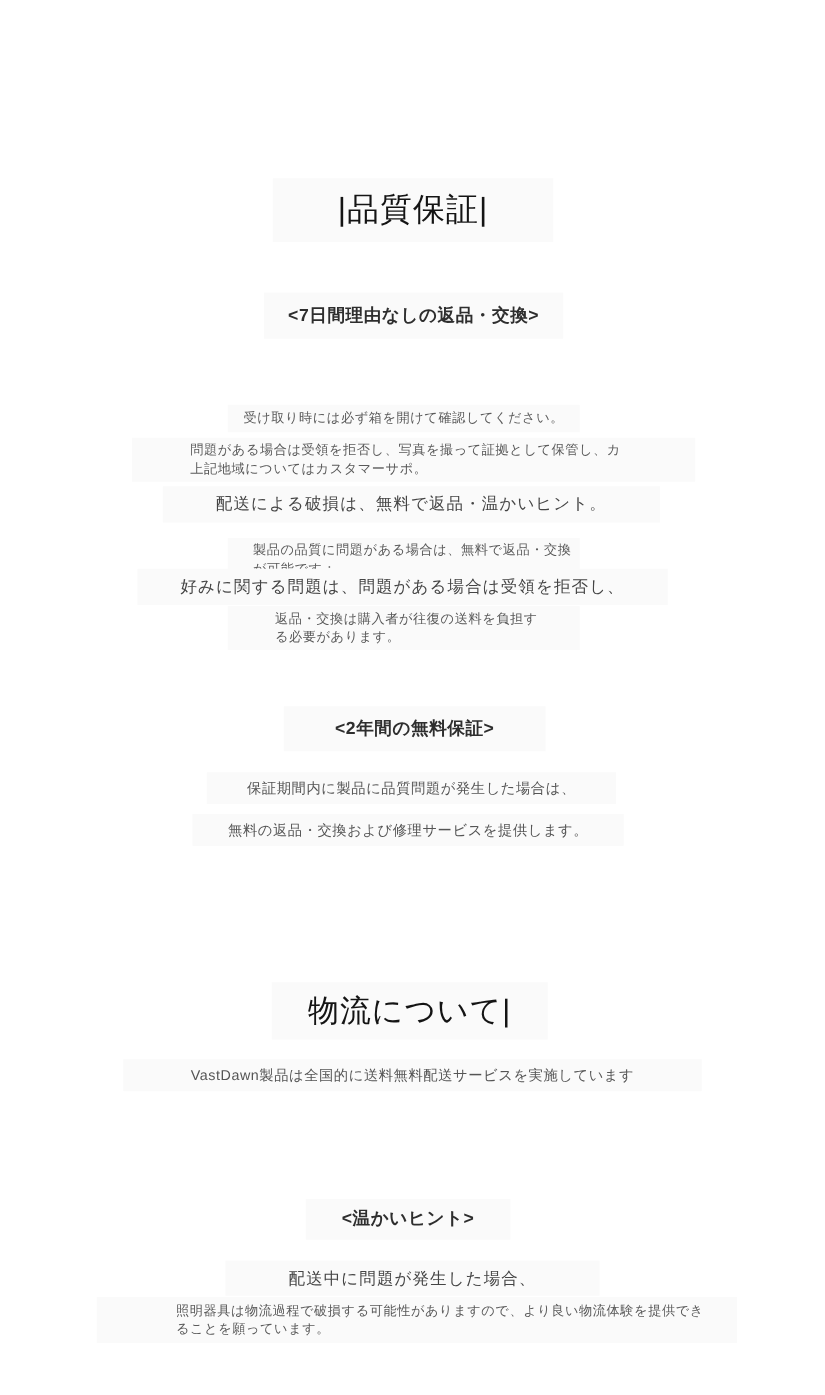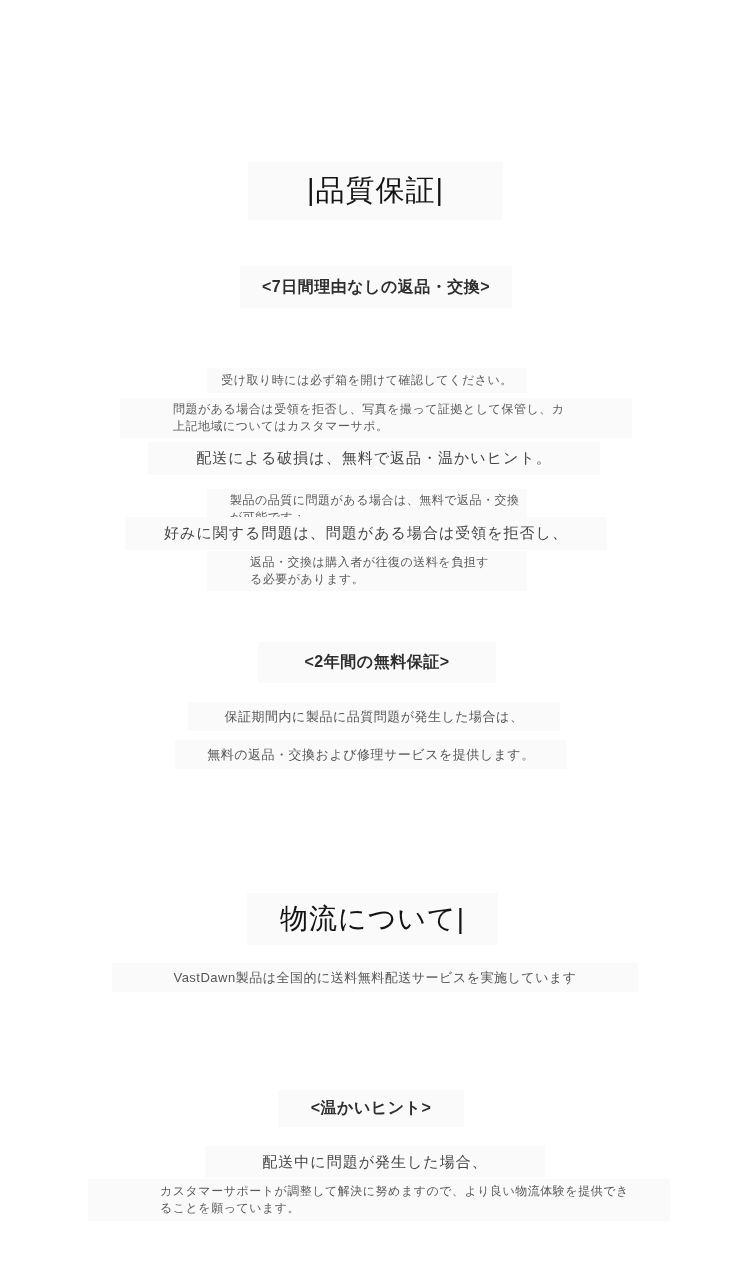--- a/index.html
+++ b/index.html
@@ -99,17 +99,17 @@
   <div class="block body-md" style="left:112px; top:963px; width:526px; height:29px;">VastDawn製品は全国的に送料無料配送サービスを実施しています</div>
 
   <div class="block h-main" style="left:247px; top:893px; width:251px; height:52px; font-size:28px;">物流について|</div>
 
 
   <div class="block h-sub" style="left:278px; top:1090px; width:186px; height:37px;">&lt;温かいヒント&gt;</div>
 
   <div class="block body-lg" style="left:205px; top:1146px; width:340px; height:32px;">配送中に問題が発生した場合、</div>
 
   <div class="block left body-sm" style="left:88px; top:1179px; width:582px; height:42px; padding-left:72px;">
-    <div>カスタマーサポートが調整して解決に努めますので、より良い物流体験を提供でき</div>
+    <div>照明器具は物流過程で破損する可能性がありますので、より良い物流体験を提供でき</div>
     <div>ることを願っています。</div>
   </div>
 
 </div>
 
 </body></html>

